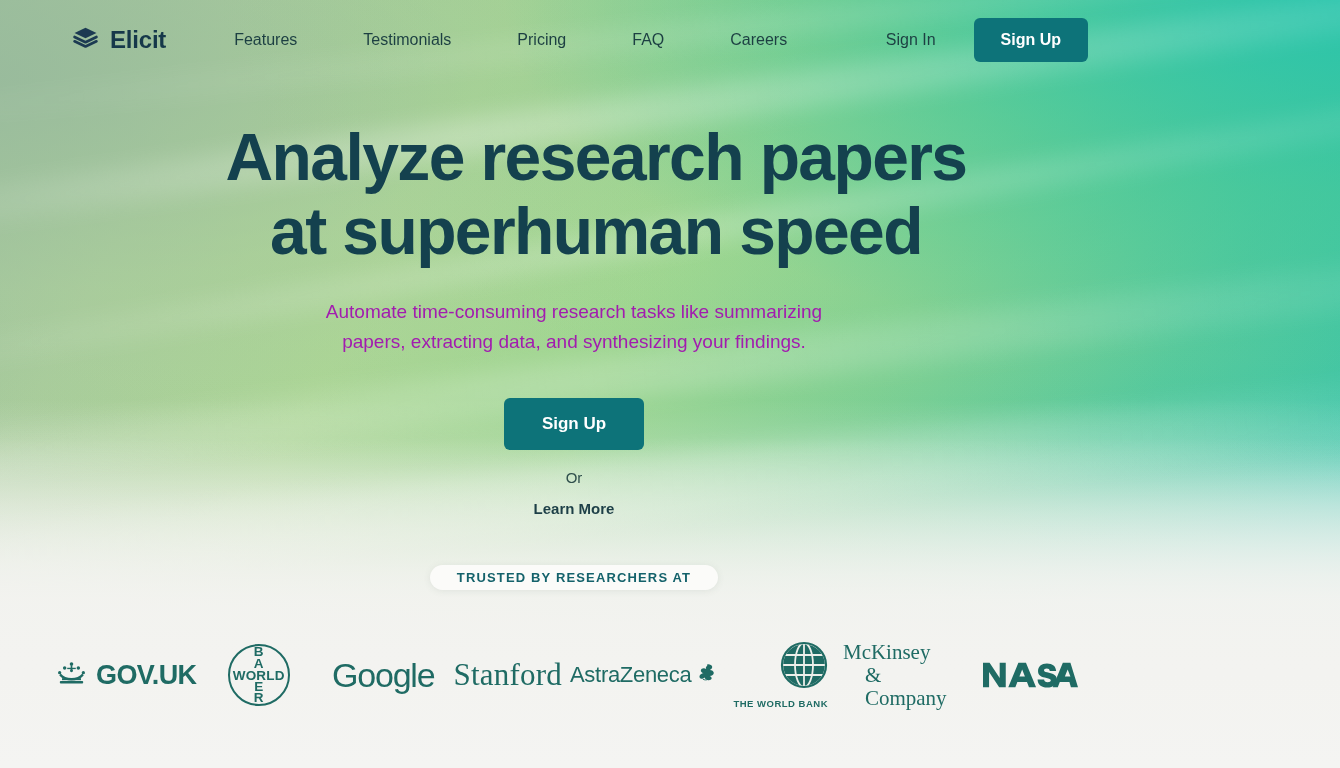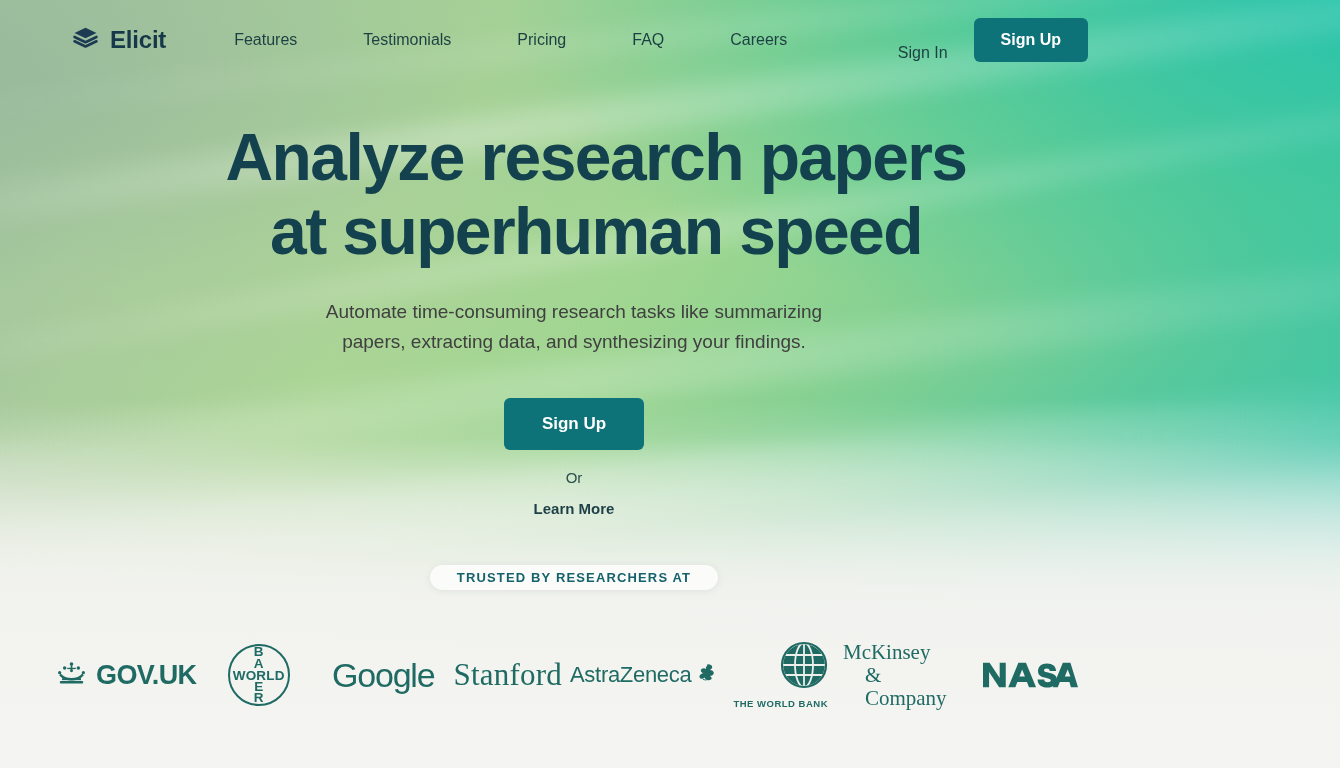--- a/index.html
+++ b/index.html
@@ -59,37 +59,37 @@
     padding:0 60px 0 72px;
   }
   .brand { display:flex; align-items:center; gap:11px; cursor:pointer; }
   .brand-name { font-size:24px; font-weight:700; color:#16384A; letter-spacing:-.2px; }
   .nav-links { display:flex; align-items:center; margin-left:68px; }
   .nav-link {
     font-size:16px; color:#1C3F42; padding:8px 0; margin-right:66px;
     cursor:pointer; white-space:nowrap;
   }
   .nav-link:last-child { margin-right:0; }
-  .nav-right { margin-left:auto; display:flex; align-items:flex-end; gap:26px; }
+  .nav-right { margin-left:auto; display:flex; align-items:center; gap:38px; }
   .signin-link { font-size:16px; color:#1C3F42; cursor:pointer; }
   .btn-signup-nav {
     background:#0D7379; color:#fff; font-size:16px; font-weight:700;
     padding:13px 27px; border:none; border-radius:6px; cursor:pointer;
     font-family:"Liberation Sans", sans-serif;
   }
 
   
   #hero { text-align:center; padding-top:40px; }
   .hero-title {
     font-size:66px; line-height:74px; font-weight:700; color:#14414E;
     letter-spacing:-1.6px;
     padding-left:44px;
   }
   .hero-sub {
-    margin-top:29px; font-size:19px; line-height:30px; color:#404040;
+    margin-top:29px; font-size:19px; line-height:30px; color:#a21caf;
   }
   .btn-signup-hero {
     margin-top:41px; background:#0D7379; color:#fff;
     font-size:17px; font-weight:700; padding:16px 38px;
     border:none; border-radius:6px; cursor:pointer;
     font-family:"Liberation Sans", sans-serif;
   }
   .or-text { margin-top:19px; font-size:15px; color:#2F4F4C; }
   .learn-more {
     display:inline-block; margin-top:14px; font-size:15px; font-weight:700;

